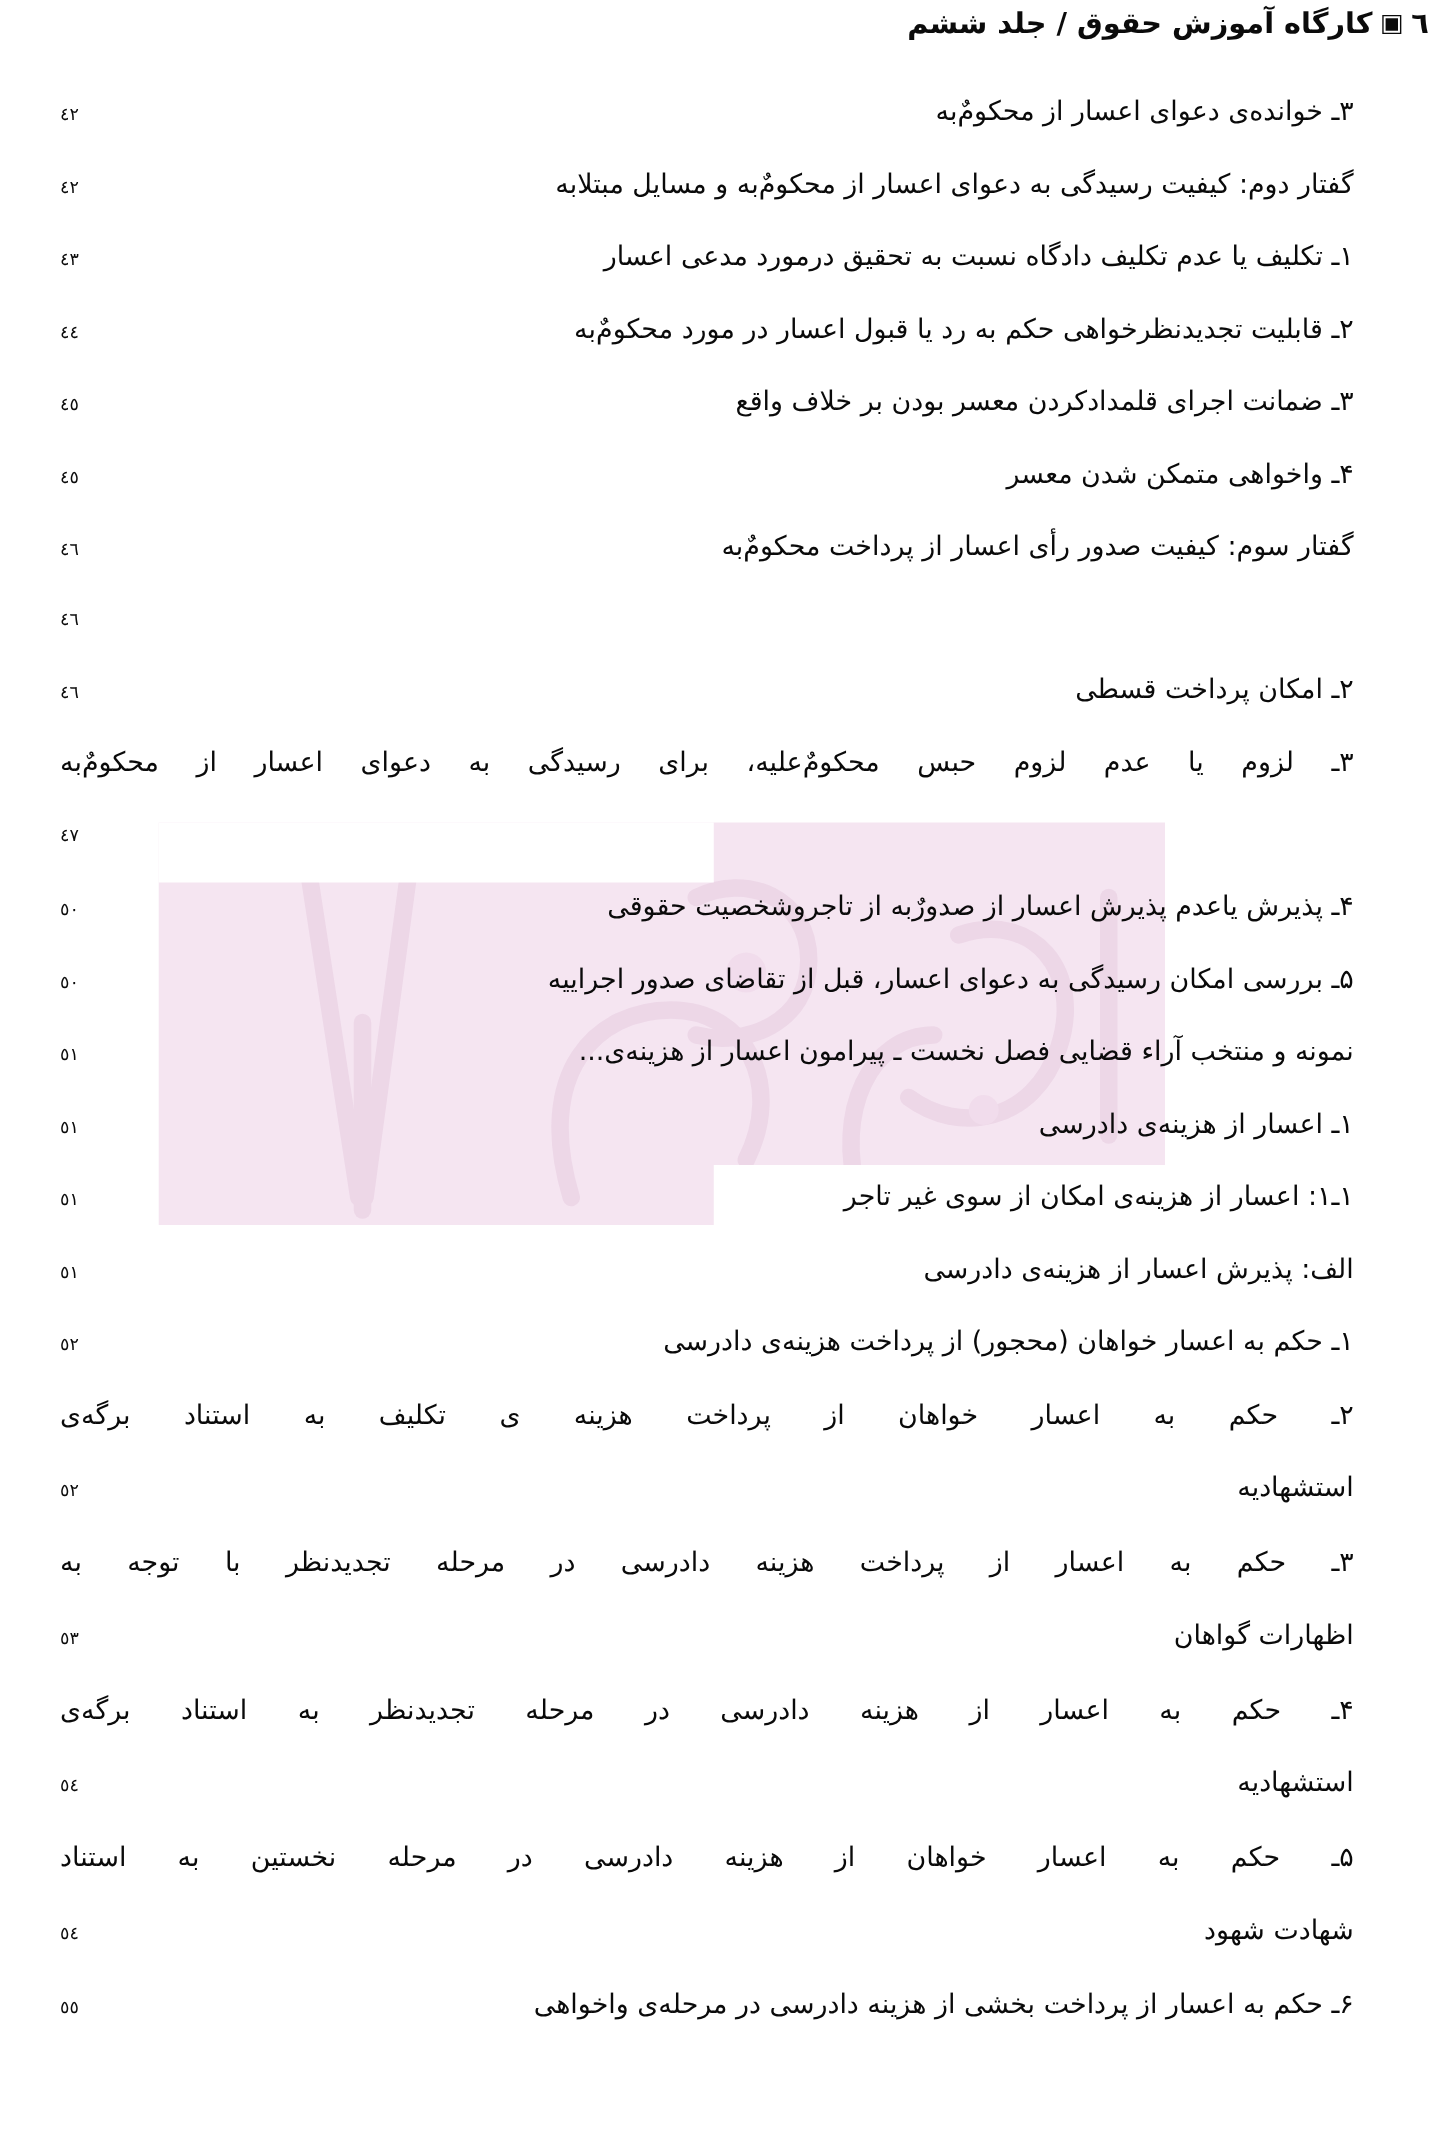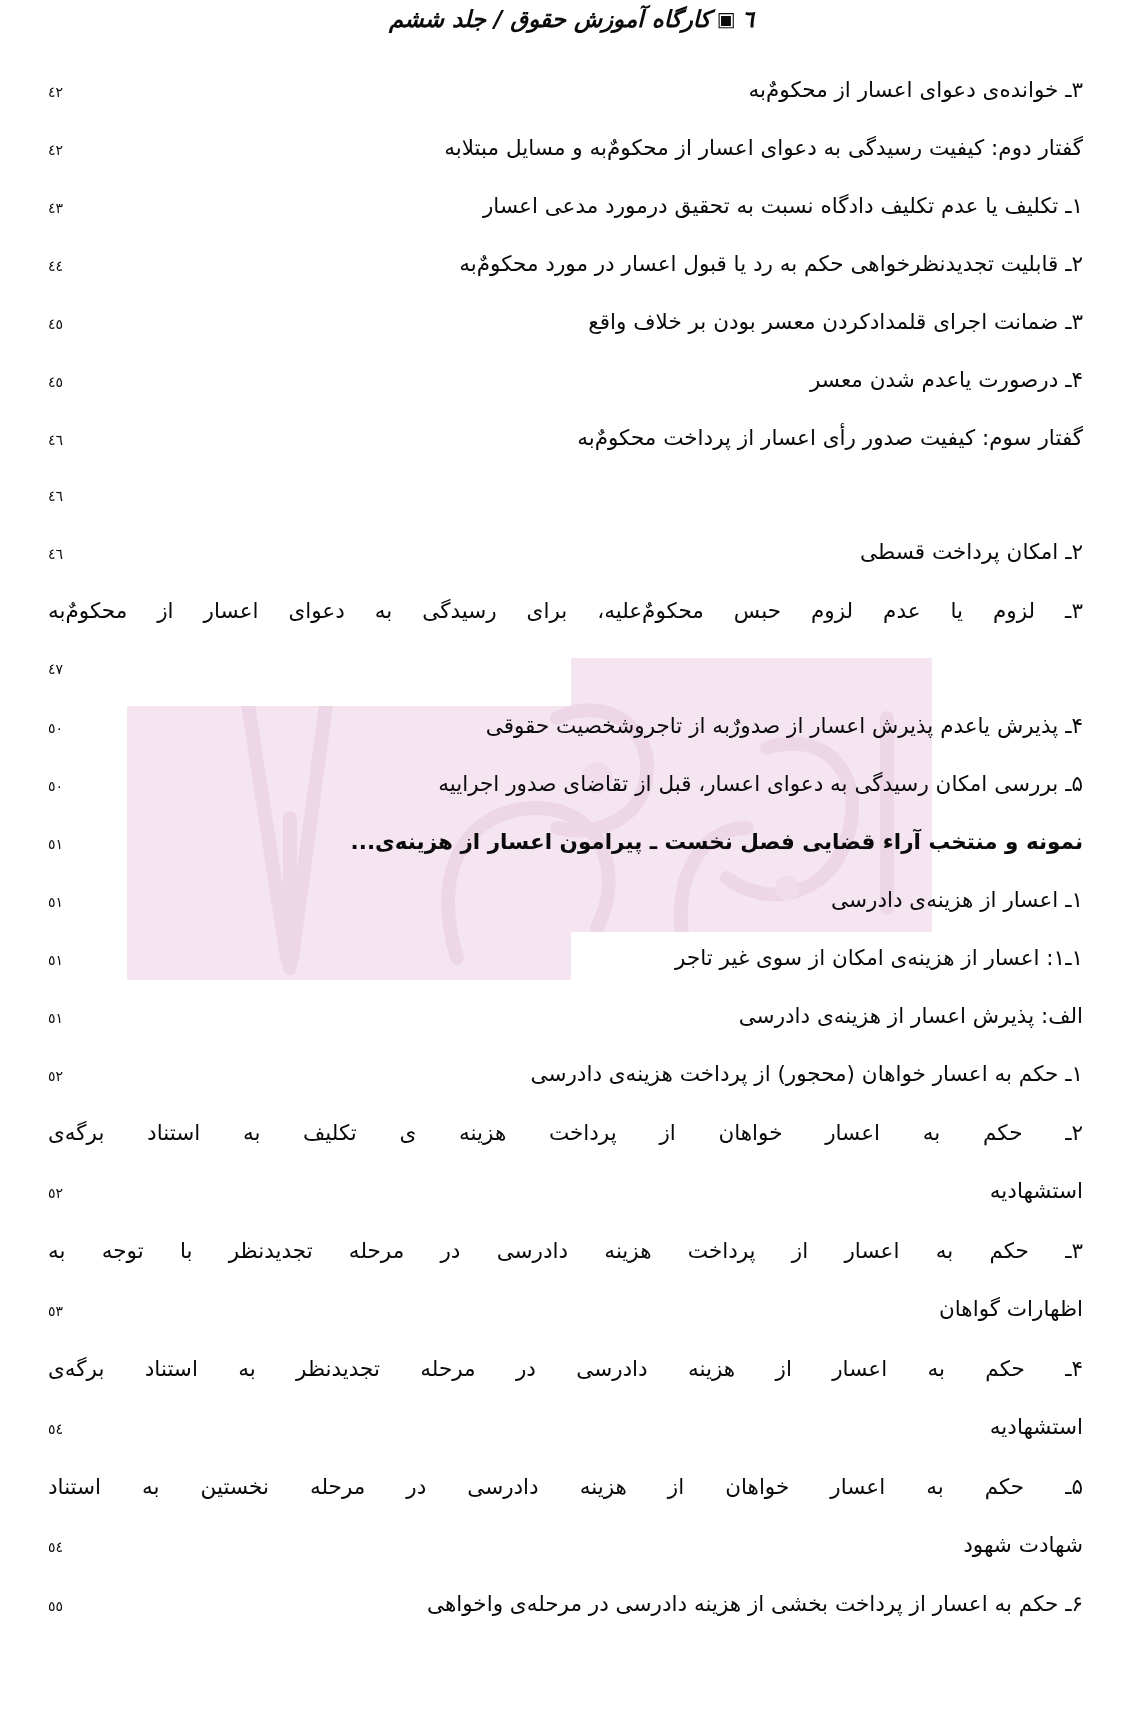--- a/index.html
+++ b/index.html
@@ -44,28 +44,26 @@
     inset: 0;
     opacity: 0.55;
   }
 
   
   #runhead {
     position: absolute;
     top: 6px;
     right: 0;
     left: 0;
-    text-align: center;
     font-size: 23px;
     font-weight: bold;
     color: #0b0b0b;
     letter-spacing: 0px;
     z-index: 3;
     white-space: nowrap;
-    font-style: italic;
   }
   #runhead .sq {
     display: inline-block;
     font-size: 20px;
     vertical-align: 1px;
     margin: 0 6px;
   }
 
   
   #toc {
@@ -80,21 +78,21 @@
     font-size: 21.5px;
     line-height: 56px;
     color: #0a0a0a;
     white-space: nowrap;
     overflow: hidden;
     display: flex;
     flex-direction: row;
     align-items: baseline;
     width: 100%;
   }
-  .entry.bold .etext { font-weight: bold; }
+  .entry.bold .etext { font-weight: normal; }
 
   .etext {
     flex: 0 0 auto;
     padding-left: 4px;
   }
   .leader {
     flex: 1 1 auto;
     overflow: hidden;
     height: 1em;
     margin: 0 2px;
@@ -192,21 +190,21 @@
         <span class="etext">۲ـ قابلیت تجدیدنظرخواهی حکم به رد یا قبول اعسار در مورد محکومٌ‌به</span>
         <span class="leader"></span>
         <span class="pg">٤٤</span>
       </div>
       <div class="entry">
         <span class="etext">۳ـ ضمانت اجرای قلمدادکردن معسر بودن بر خلاف واقع</span>
         <span class="leader"></span>
         <span class="pg">٤٥</span>
       </div>
       <div class="entry">
-        <span class="etext">۴ـ درصورت یاعدم شدن معسر</span>
+        <span class="etext">۴ـ واخواهی متمکن شدن معسر</span>
         <span class="leader"></span>
         <span class="pg">٤٥</span>
       </div>
       <div class="entry">
         <span class="etext">گفتار سوم: کیفیت صدور رأی اعسار از پرداخت محکومٌ‌به</span>
         <span class="leader"></span>
         <span class="pg">٤٦</span>
       </div>
       <div class="entry">
         <span class="leader"></span>

